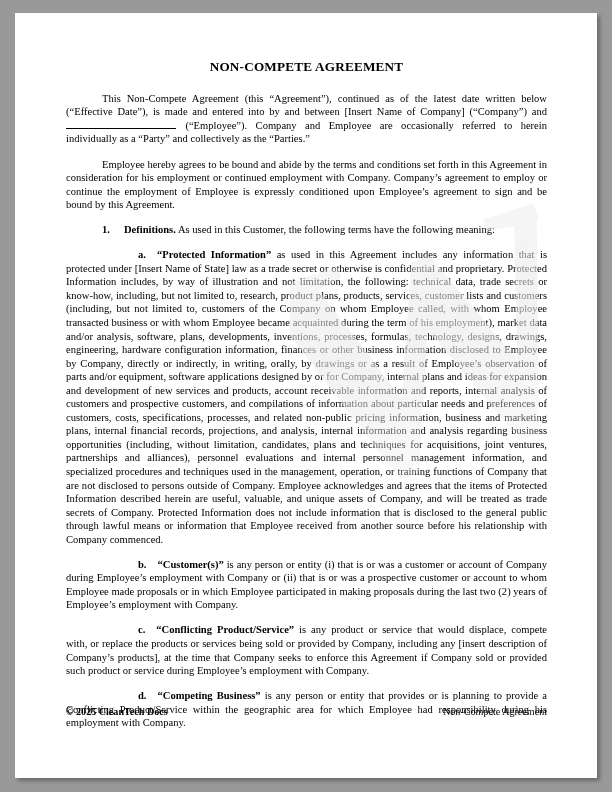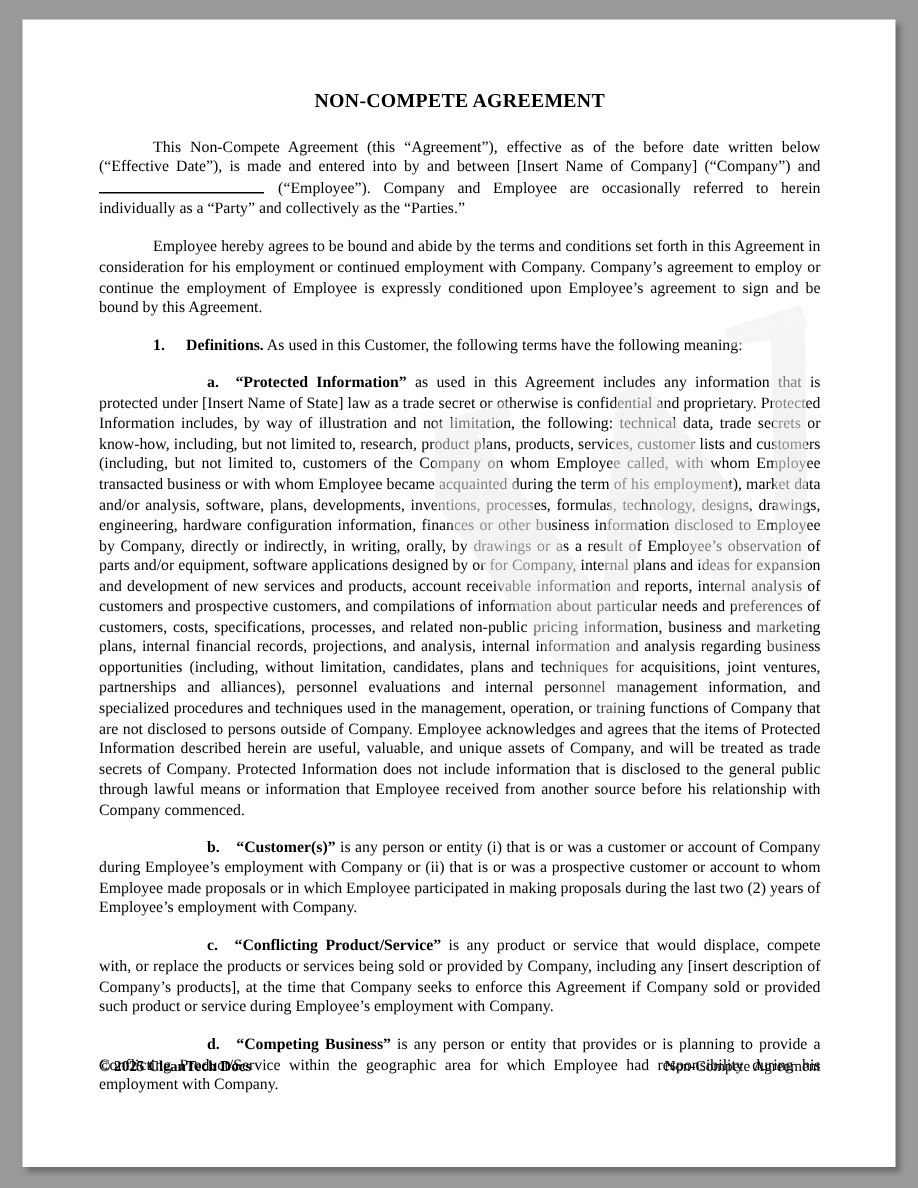--- a/index.html
+++ b/index.html
@@ -148,21 +148,21 @@
         <text x="142" y="290" font-family="'Liberation Serif', serif" font-size="330" font-weight="bold" fill="#eaeaea" text-anchor="middle">W</text>
       </g>
     </svg>
   </div>
 
   <div id="content">
 
     <h1 class="doc-title">NON-COMPETE AGREEMENT</h1>
 
     <p class="para indent-first">
-      <span>This Non-Compete Agreement (this “Agreement”), effective as of the before date written below (“Effective Date”), is made and entered into by and between [Insert Name of Company] (“Company”) and </span><span class="blank-fill"></span><span> (“Employee”).  Company and Employee are occasionally referred to herein individually as a “Party” and collectively as the “Parties.”</span>
+      <span>This Non-Compete Agreement (this “Agreement”), continued as of the latest date written below (“Effective Date”), is made and entered into by and between [Insert Name of Company] (“Company”) and </span><span class="blank-fill"></span><span> (“Employee”).  Company and Employee are occasionally referred to herein individually as a “Party” and collectively as the “Parties.”</span>
     </p>
 
     <p class="para indent-first">Employee hereby agrees to be bound and abide by the terms and conditions set forth in this Agreement in consideration for his employment or continued employment with Company.  Company’s agreement to employ or continue the employment of Employee is expressly conditioned upon Employee’s agreement to sign and be bound by this Agreement.</p>
 
     <p class="clause-numbered">
       <span class="num-marker">1.</span><span class="term-underline">Definitions.</span><span>  As used in this Customer, the following terms have the following meaning:</span>
     </p>
 
     <p class="subclause">
       <span class="letter-marker">a.</span><span class="marker-gap"></span><span class="term-bold">“Protected Information”</span><span> as used in this Agreement includes any information that is protected under [Insert Name of State] law as a trade secret or otherwise is confidential and proprietary. Protected Information includes, by way of illustration and not limitation, the following:  technical data, trade secrets or know-how, including, but not limited to, research, product plans, products, services, customer lists and customers (including, but not limited to, customers of the Company on whom Employee called, with whom Employee transacted business or with whom Employee became acquainted during the term of his employment), market data and/or analysis, software, plans, developments, inventions, processes, formulas, technology, designs, drawings, engineering, hardware configuration information, finances or other business information disclosed to Employee by Company, directly or indirectly, in writing, orally, by drawings or as a result of Employee’s observation of parts and/or equipment, software applications designed by or for Company, internal plans and ideas for expansion and development of new services and products, account receivable information and reports, internal analysis of customers and prospective customers, and compilations of information about particular needs and preferences of customers, costs, specifications, processes, and related non-public pricing information, business and marketing plans, internal financial records, projections, and analysis, internal information and analysis regarding business opportunities (including, without limitation, candidates, plans and techniques for acquisitions, joint ventures, partnerships and alliances), personnel evaluations and internal personnel management information, and specialized procedures and techniques used in the management, operation, or training functions of Company that are not disclosed to persons outside of Company.  Employee acknowledges and agrees that the items of Protected Information described herein are useful, valuable, and unique assets of Company, and will be treated as trade secrets of Company.  Protected Information does not include information that is disclosed to the general public through lawful means or information that Employee received from another source before his relationship with Company commenced.</span>

